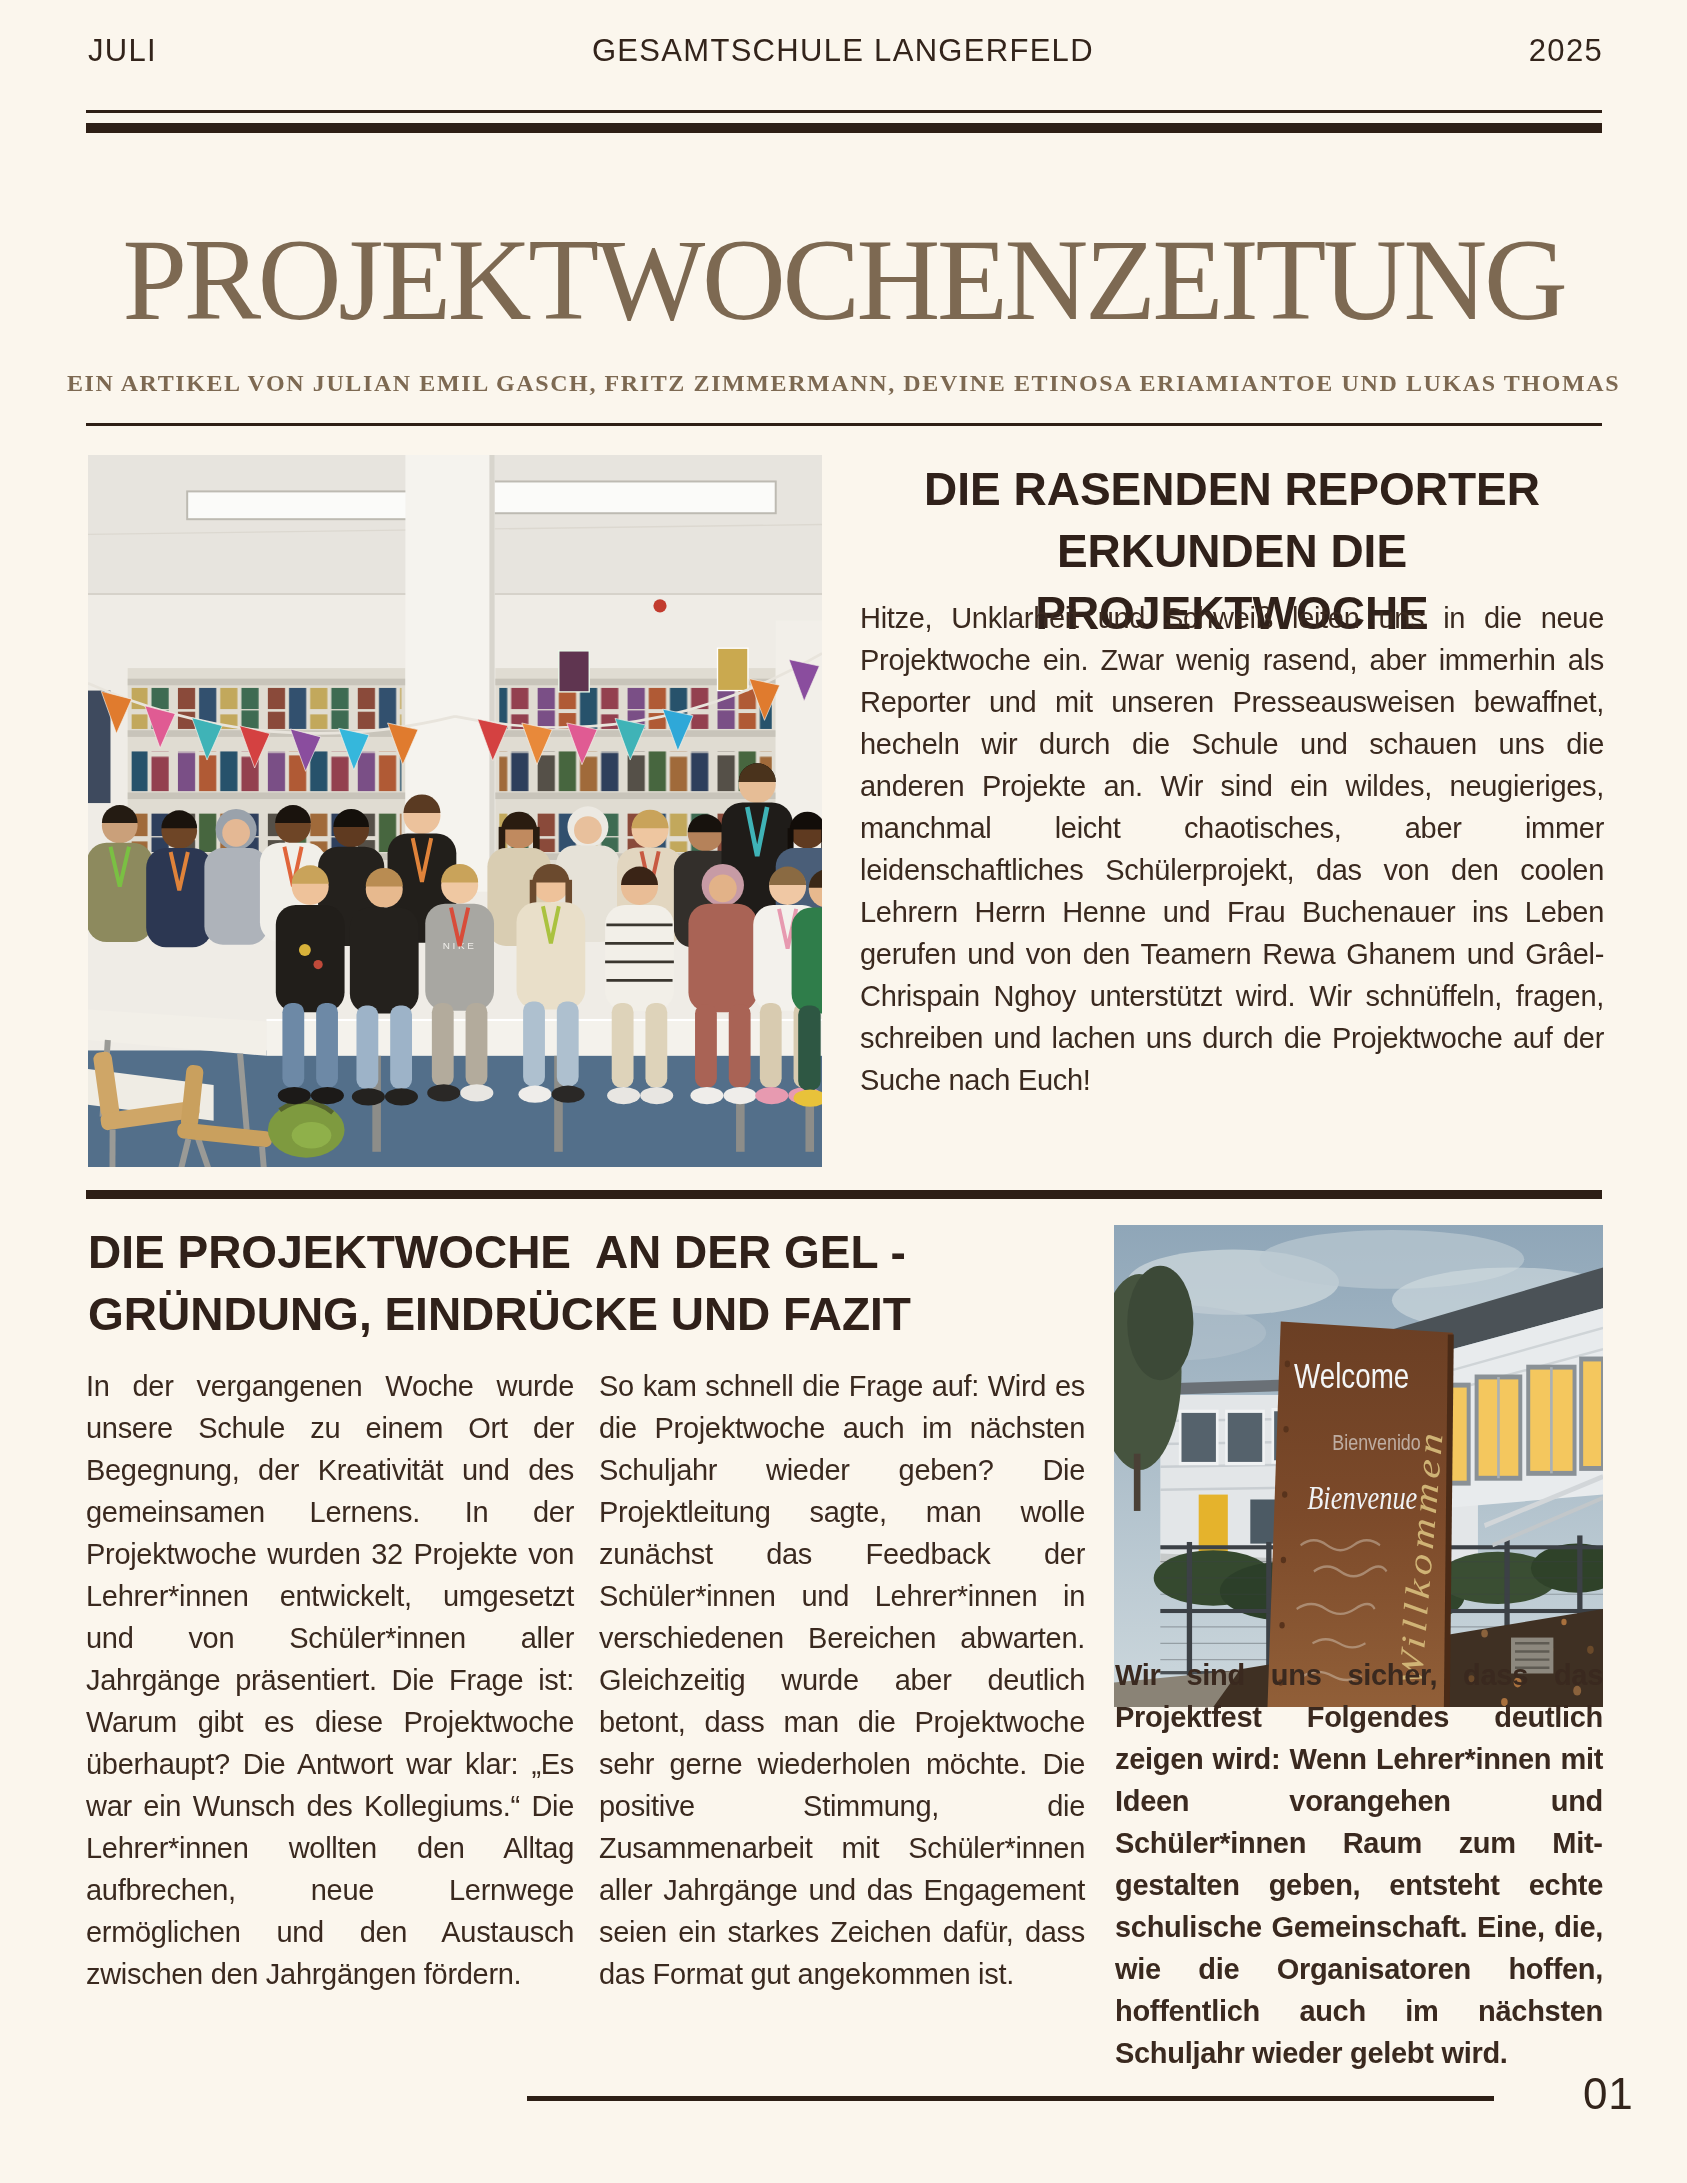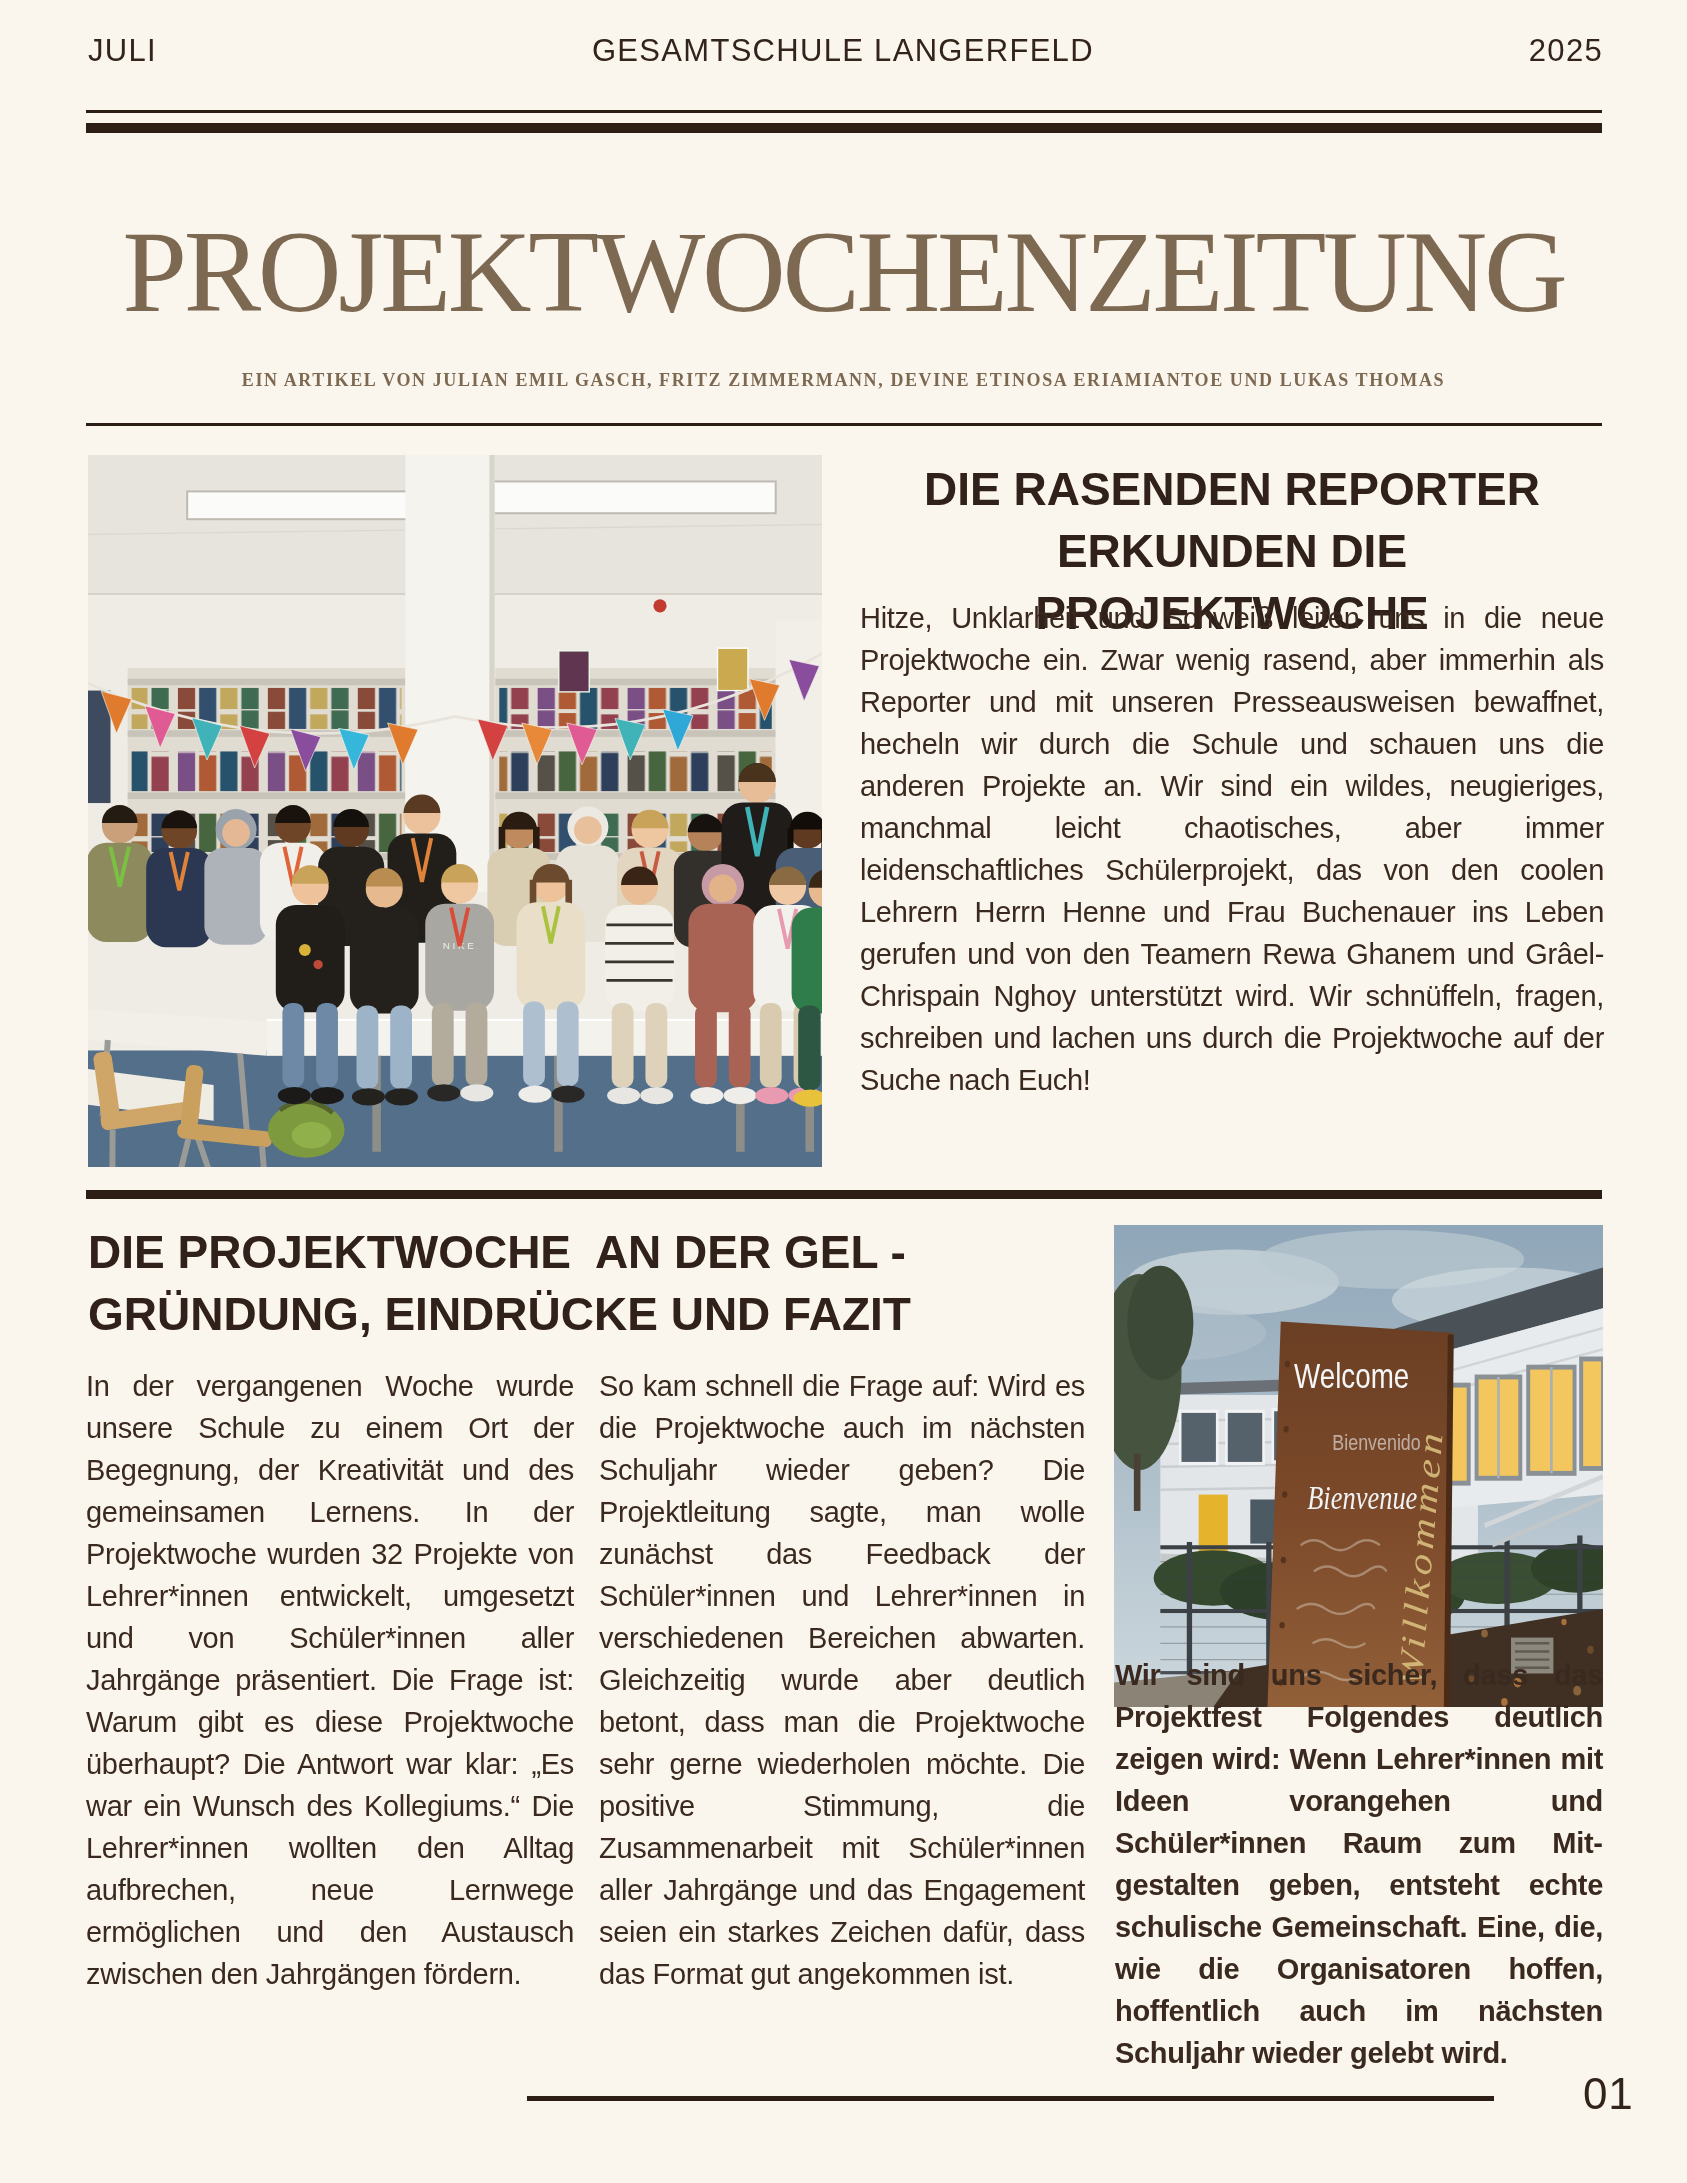--- a/index.html
+++ b/index.html
@@ -18,31 +18,31 @@
     font-size:31px;letter-spacing:1.3px;color:#33241b;
   }
   .rule{position:absolute;background:#2e1f16;}
   .rule-thin-top{left:86px;width:1516px;top:110px;height:3.3px;}
   .rule-thick-top{left:86px;width:1516px;top:123px;height:10px;}
   .rule-byline{left:86px;width:1516px;top:423px;height:3.3px;}
   .rule-section{left:86px;width:1516px;top:1190px;height:8.6px;}
   .rule-footer{left:527px;width:967px;top:2096px;height:4.6px;}
 
   .title{
-    position:absolute;left:0;right:0;top:206px;margin:8px;
+    position:absolute;left:0;right:0;top:206px;margin:16px;
     text-align:center;
     font-family:"Liberation Serif","DejaVu Serif",serif;
     font-weight:400;font-size:116px;letter-spacing:-3.3px;line-height:1;
     color:#7d6952;white-space:nowrap;
   }
   .byline{
     position:absolute;left:0;right:0;top:370px;
     text-align:center;
     font-family:"Liberation Serif","DejaVu Serif",serif;
-    font-weight:700;font-size:18px;letter-spacing:1.6px;
+    font-weight:700;font-size:24px;letter-spacing:1.6px;
     color:#7d6952;white-space:nowrap;
   }
 
   .photo{position:absolute;overflow:hidden;background:#14b8a6;}
   .photo svg{display:block;width:100%;height:100%;}
   .photo-library{left:88px;top:455px;width:734px;height:712px;}
   .photo-welcome{left:1114px;top:1225px;width:489px;height:482px;}
   figure{margin:0;}
 
   .headline{

